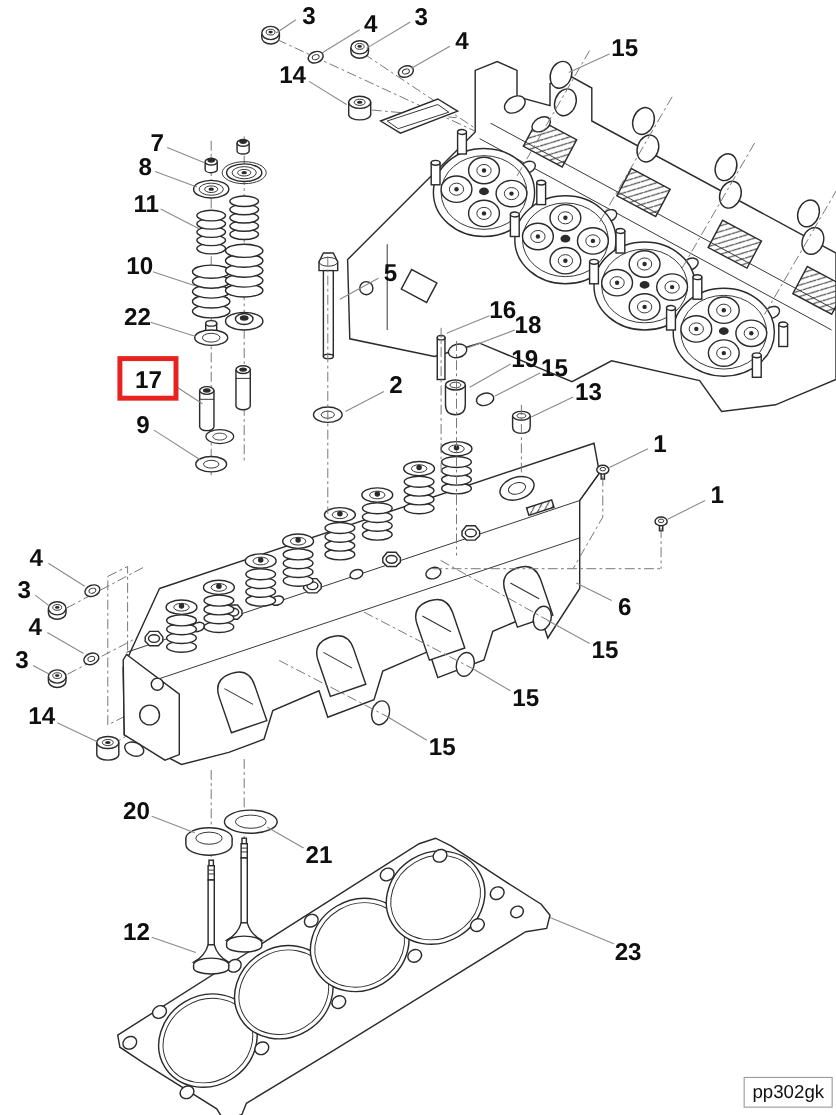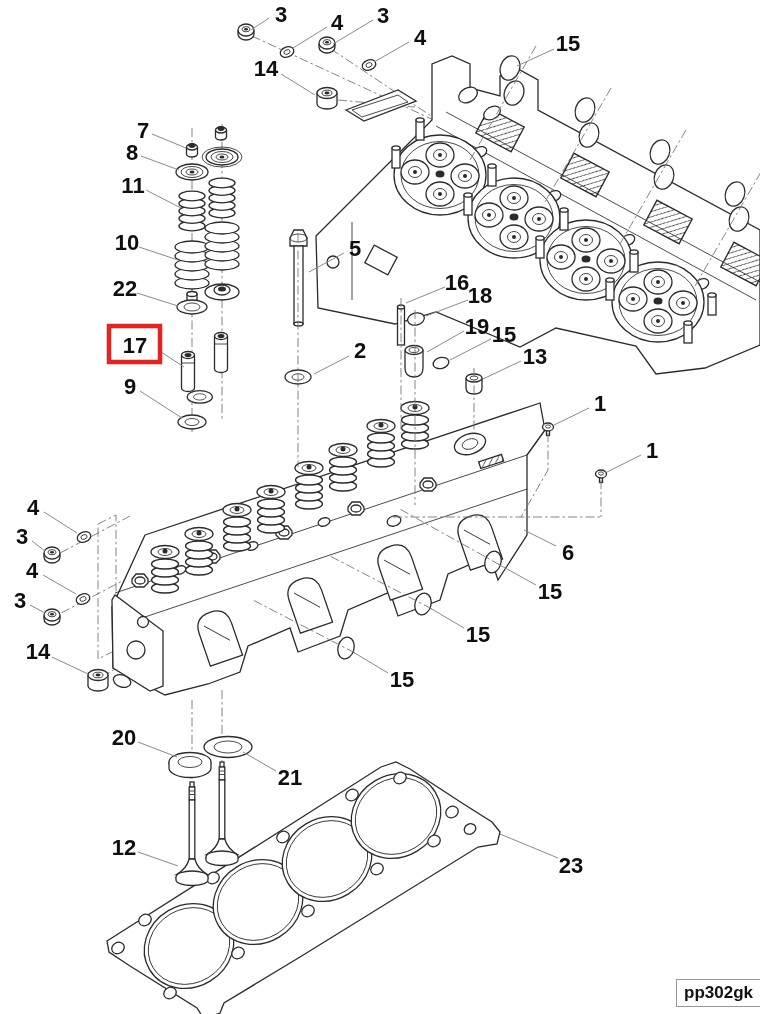--- a/index.html
+++ b/index.html
@@ -8,21 +8,21 @@
   .stage svg{position:absolute;left:0;top:0;}
   
   .s  {stroke:#2b2b2b;stroke-width:1.3;fill:#fff;}
   .s2 {stroke:#2b2b2b;stroke-width:0.85;fill:none;}
   .sh {stroke:#2b2b2b;stroke-width:1.3;fill:url(#hatch);}
   .dk {fill:#2b2b2b;stroke:none;}
   .cl {stroke:#767676;stroke-width:0.9;fill:none;stroke-dasharray:9 3 2.5 3;}
   .ldr{stroke:#8a8a8a;stroke-width:1;fill:none;}
   .lbl{font-family:"Liberation Sans",sans-serif;font-size:22px;font-weight:bold;fill:#0f0f0f;}
   .code-box{position:absolute;left:676px;top:979px;border:1.5px solid #999;background:#fff;
-            font-weight:bold;font-size:17px;line-height:23px;padding:1px 7px 2px;color:#111;}
+            font-weight:normal;font-size:17px;line-height:23px;padding:1px 7px 2px;color:#111;}
 </style>
 </head>
 <body>
 
 <div class="stage">
 <svg id="diagram-svg" width="760" height="1014" viewBox="0 0 760 1014">
   <defs>
     <pattern id="hatch" width="7" height="7" patternUnits="userSpaceOnUse">
       <path d="M0,7 L7,0" stroke="#3a3a3a" stroke-width="1"></path>
     </pattern>

